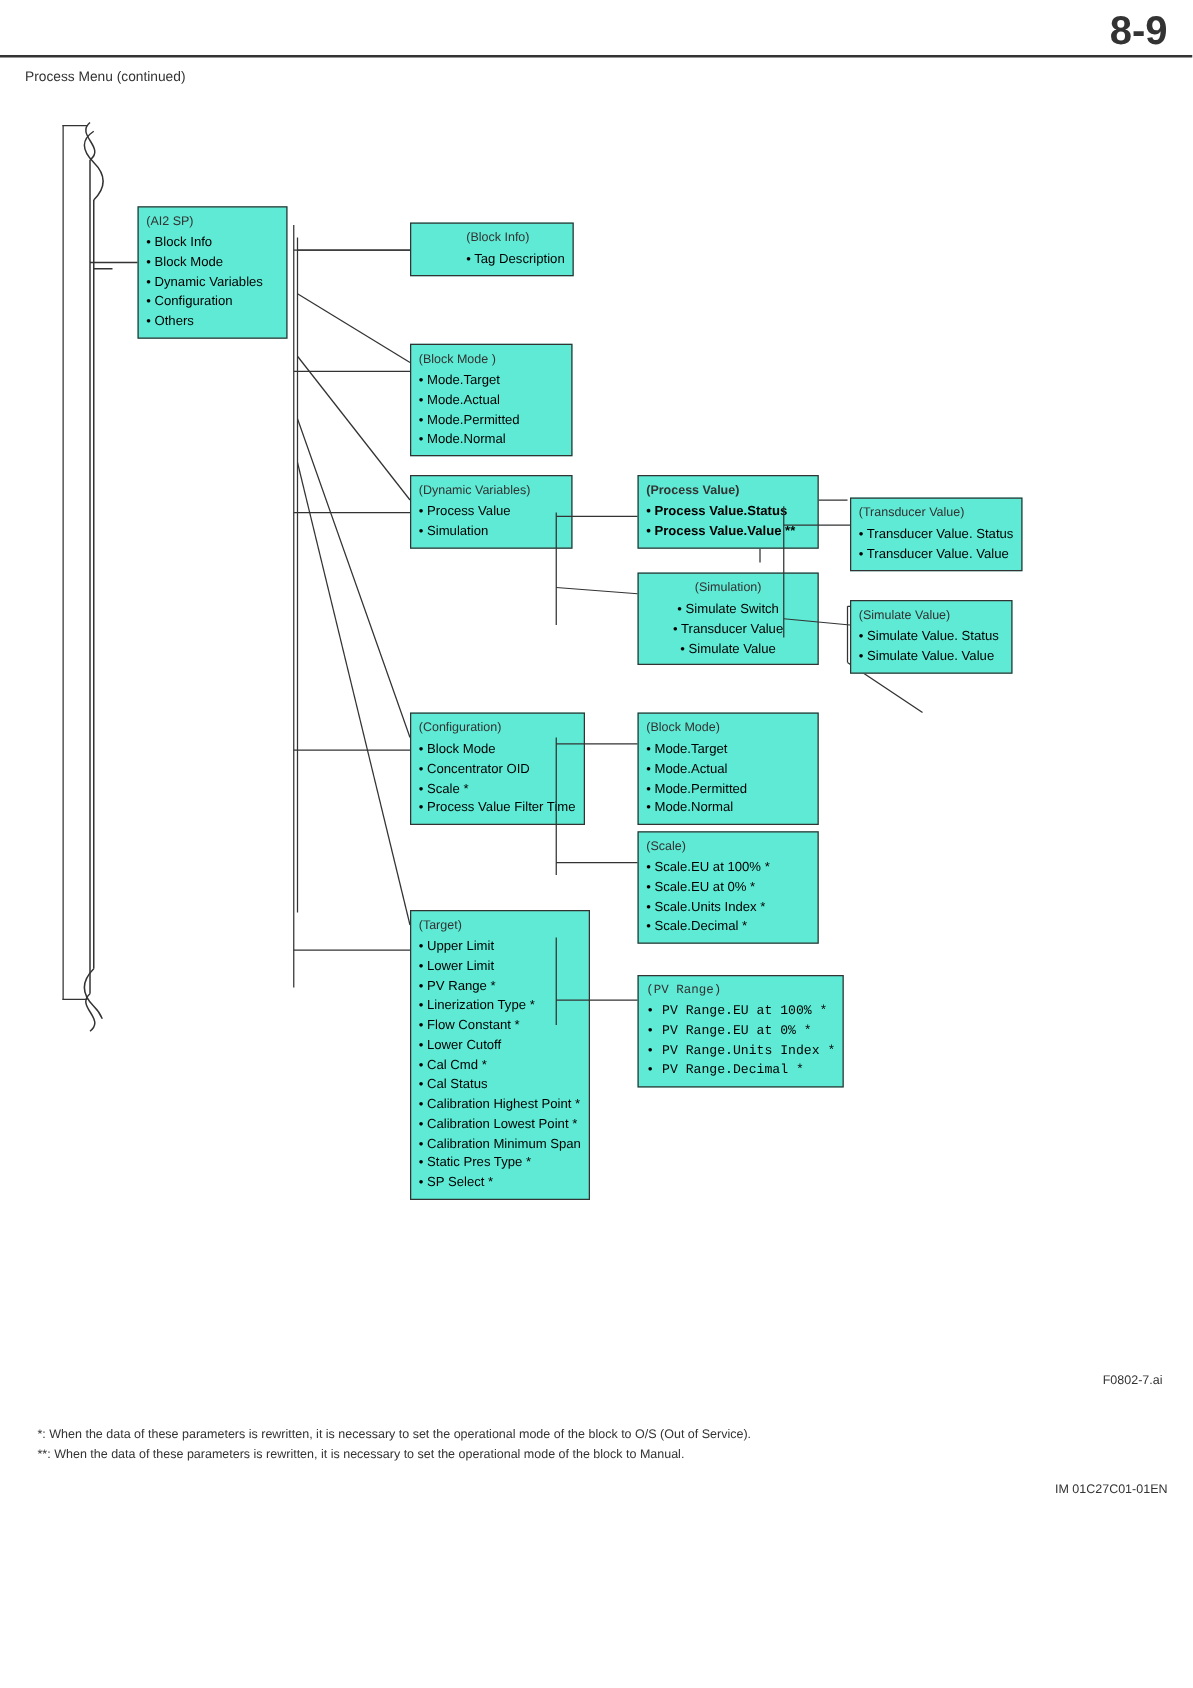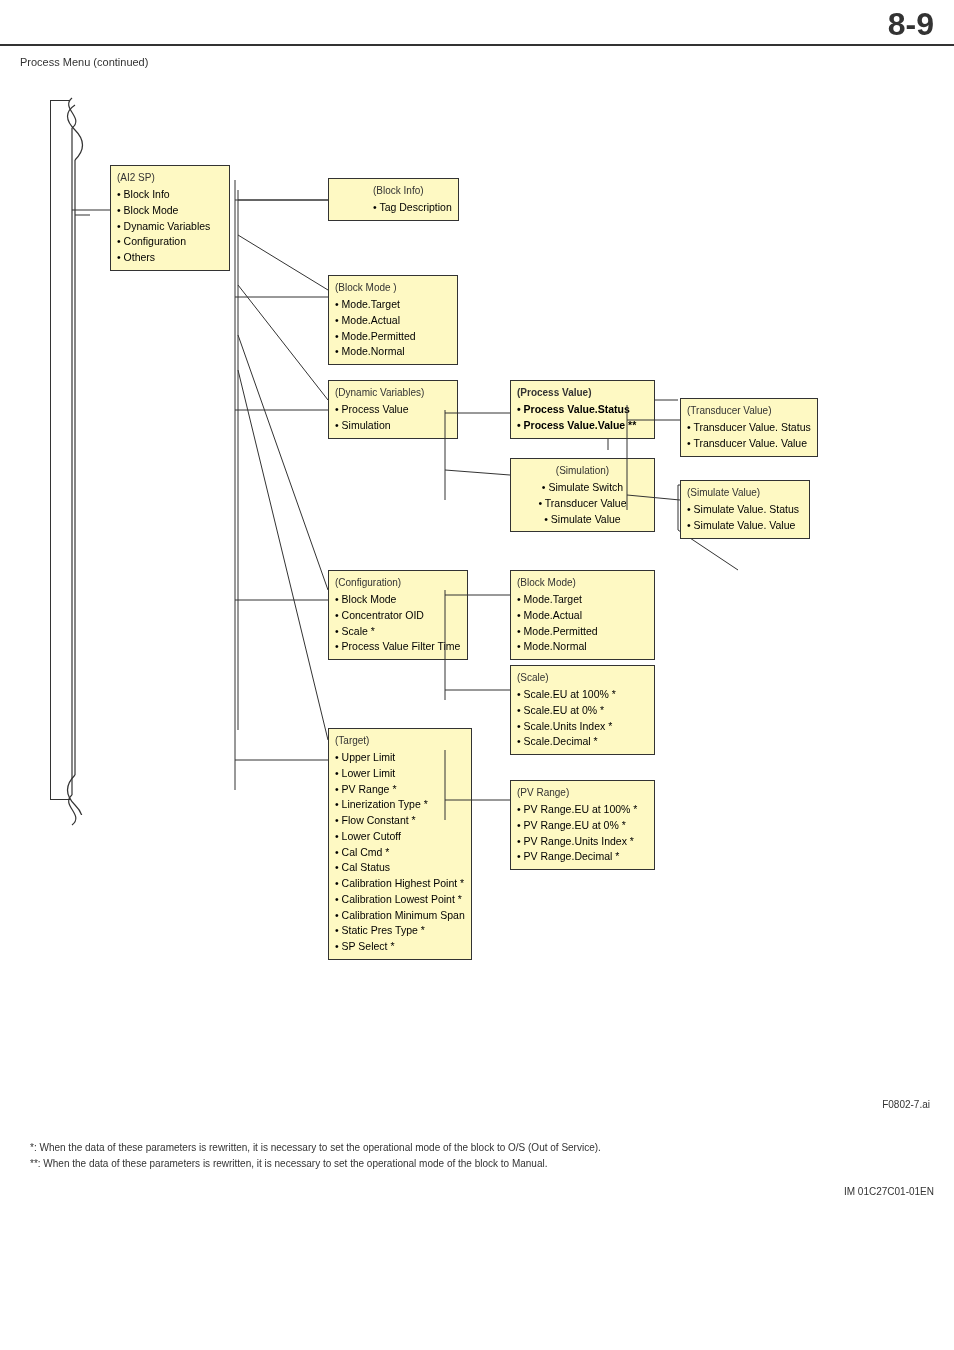--- a/index.html
+++ b/index.html
@@ -49,21 +49,21 @@
       position: relative;
       width: 920px;
       height: 1050px;
     }
 
     
     .box {
       position: absolute;
       border: 1px solid #333;
       padding: 4px 6px;
-      background: #fef9c3;
+      background: #5eead4;
       font-size: 10.5px;
       line-height: 1.5;
     }
 
     .box-label {
       font-size: 10px;
       color: #333;
       margin-bottom: 2px;
     }
 
@@ -275,21 +275,21 @@
         <li>Cal Cmd *</li>
         <li>Cal Status</li>
         <li>Calibration Highest Point *</li>
         <li>Calibration Lowest Point *</li>
         <li>Calibration Minimum Span</li>
         <li>Static Pres Type *</li>
         <li>SP Select *</li>
       </ul>
     </div>
 
-    <div class="box" style="left:490px; top:700px; min-width:145px;">
+    <div class="box" style="left:490px; top:700px; min-width:145px;font-family:Liberation Mono, monospace;">
       <div class="box-label">(PV Range)</div>
       <ul>
         <li>PV Range.EU at 100% *</li>
         <li>PV Range.EU at 0% *</li>
         <li>PV Range.Units Index *</li>
         <li>PV Range.Decimal *</li>
       </ul>
     </div>
 
     <div style="position:absolute; right:10px; bottom:20px; font-size:10px; color:#333;">F0802-7.ai</div>

